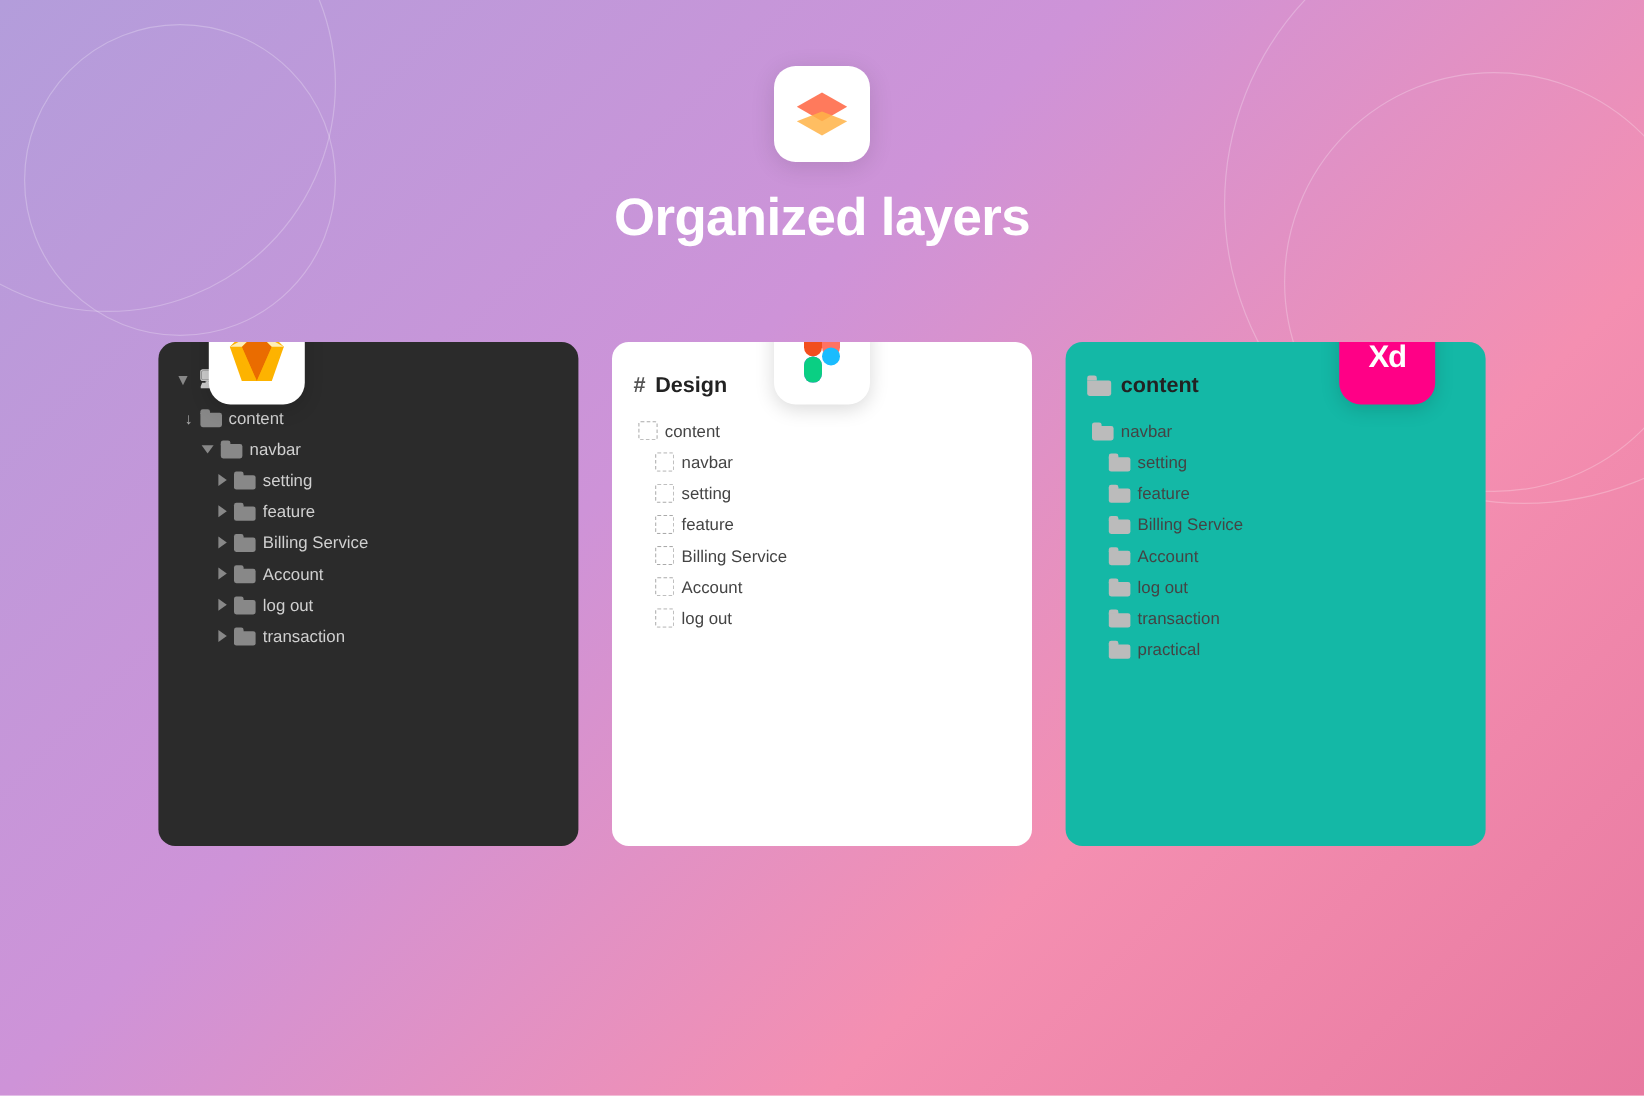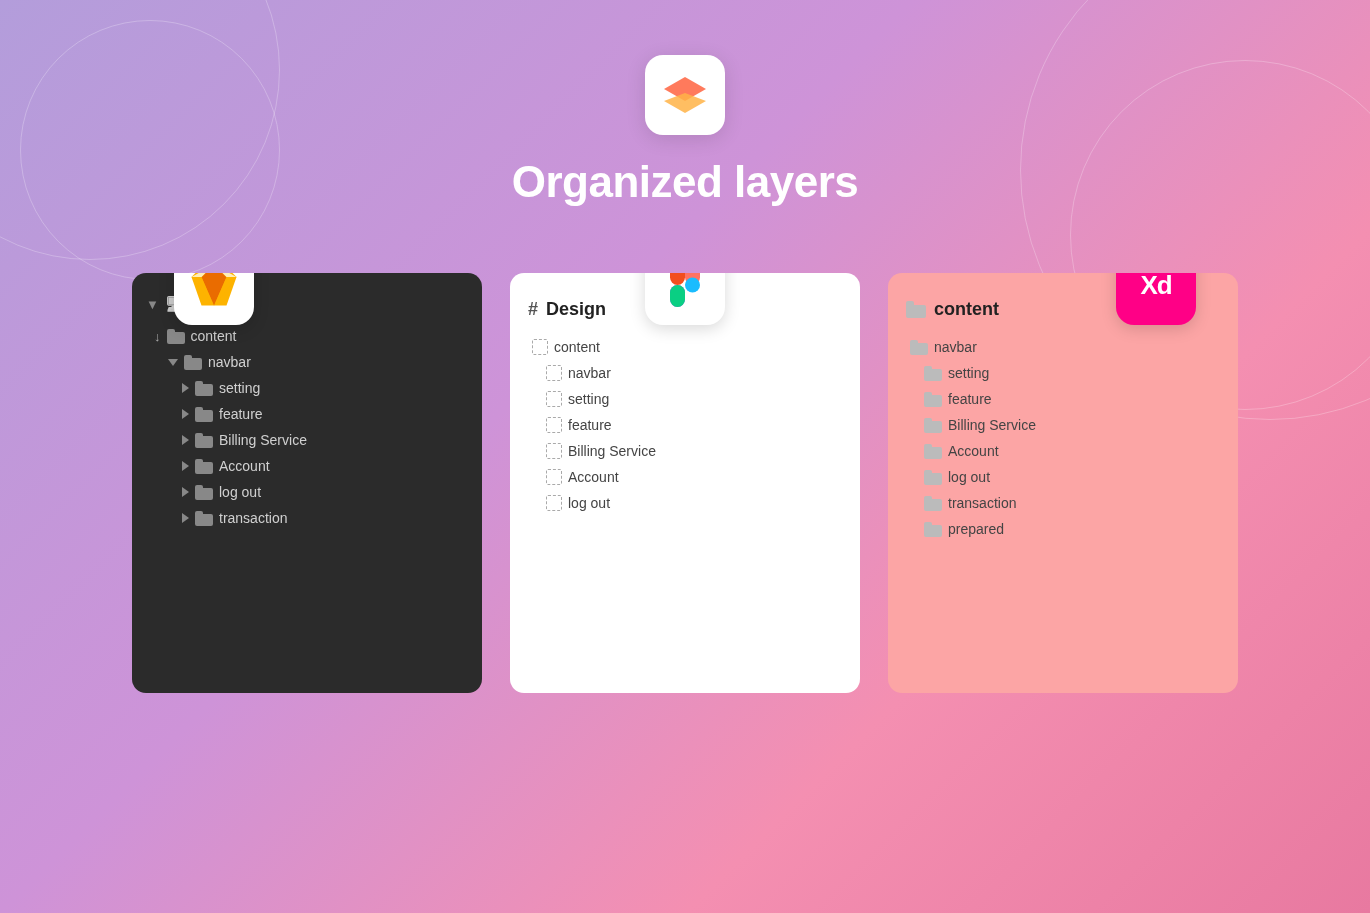--- a/index.html
+++ b/index.html
@@ -57,21 +57,21 @@
       justify-content: center;
       margin-bottom: 22px;
       box-shadow: 0 4px 20px rgba(0,0,0,0.12);
     }
 
     .title {
       font-size: 44px;
       font-weight: 800;
       color: white;
       letter-spacing: -0.5px;
-      margin-bottom: 14px;
+      margin-bottom: 26px;
     }
 
     .subtitle {
       font-size: 18px;
       color: rgba(255,255,255,0.9);
       text-align: center;
       line-height: 1.6;
       max-width: 540px;
     }
 
@@ -131,21 +131,21 @@
       border-radius: 18px;
       display: flex;
       align-items: center;
       justify-content: center;
       box-shadow: 0 4px 16px rgba(0,0,0,0.15);
       z-index: 10;
     }
 
     
     .panel-xd {
-      background: #fca5a5;
+      background: #14b8a6;
       color: #333;
       padding: 18px 0 15px 0;
       min-height: 420px;
     }
 
     .panel-xd .panel-icon-badge {
       position: absolute;
       top: -28px;
       right: 42px;
       width: 80px; height: 80px;
@@ -526,18 +526,18 @@
           <div class="folder-body"></div>
         </div>
         <span>transaction</span>
       </div>
 
       <div class="layer-item layer-indent-2">
         <div class="folder-icon">
           <div class="folder-tab"></div>
           <div class="folder-body"></div>
         </div>
-        <span>prepared</span>
+        <span>practical</span>
       </div>
     </div>
   </div>
 
 </div>
 
 </body></html>

